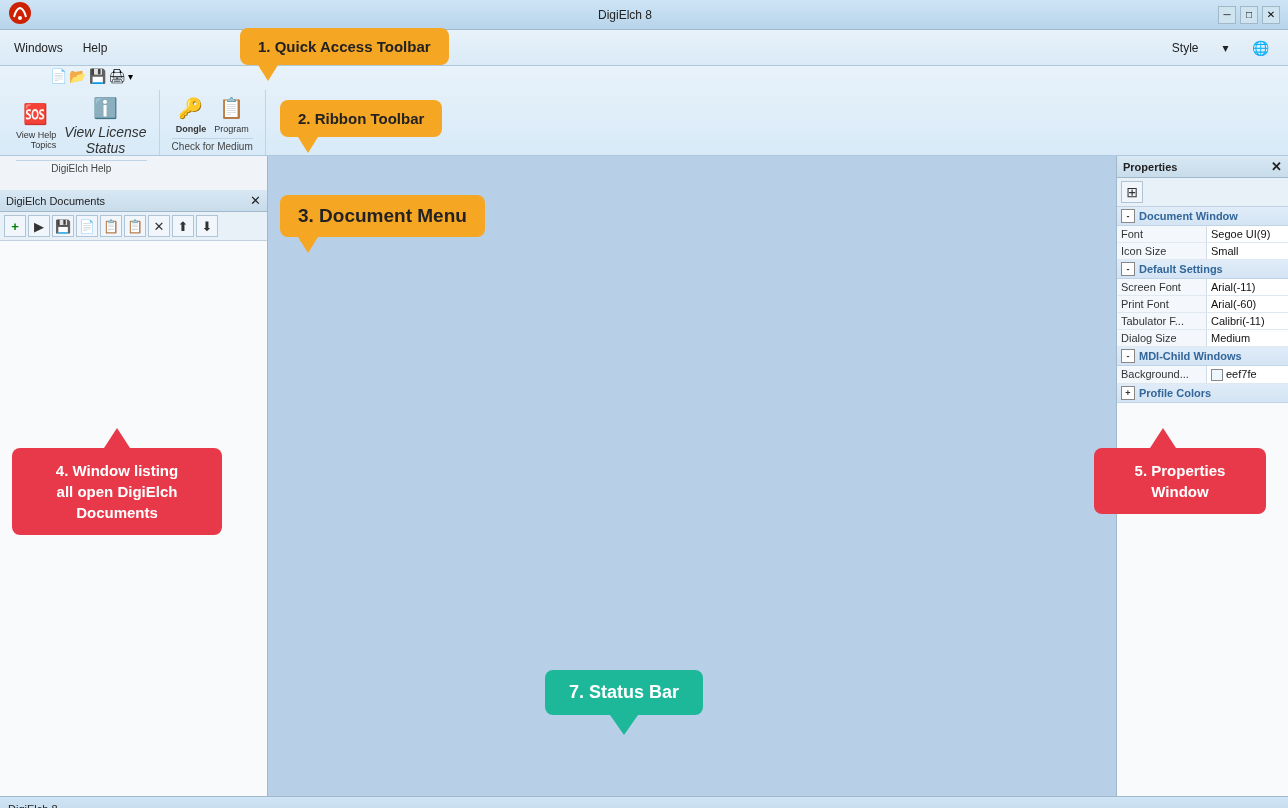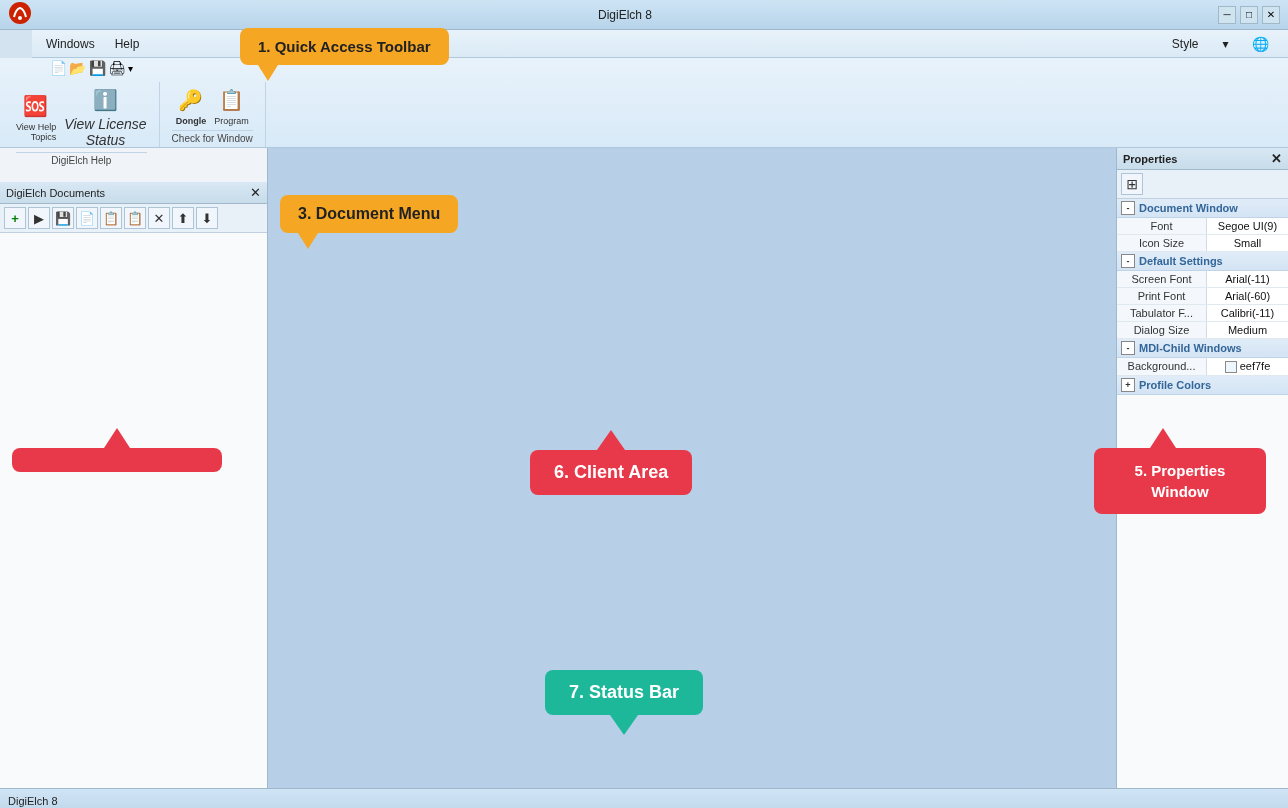--- a/index.html
+++ b/index.html
@@ -11,27 +11,26 @@
       background: linear-gradient(to bottom, #cde4f5, #b8d4ea);
       display: flex;
       align-items: center;
       justify-content: space-between;
       padding: 0 8px;
       border-bottom: 1px solid #a0b8cc;
     }
 
     
     #menu-bar {
-      height: 28px;
+      height: 36px;
       background: linear-gradient(to bottom, #e8f2fa, #daeaf6);
       display: flex;
       align-items: center;
       padding: 0 4px;
       border-bottom: 1px solid #b0c8dc;
-      margin-left: 32px;
     }
     #menu-bar span {
       padding: 2px 10px;
       font-size: 12px;
       cursor: pointer;
       color: #222;
     }
     #style-area {
       margin-left: auto;
       display: flex;
@@ -120,21 +119,20 @@
       position: relative;
     }
 
     
     #props-panel {
       width: 172px;
       background: #f0f4f8;
       border-left: 1px solid #a0b8cc;
       display: flex;
       flex-direction: column;
-      text-align: center;
     }
     #props-header {
       background: linear-gradient(to bottom, #d8e8f4, #c8dcea);
       padding: 3px 6px;
       font-size: 11px;
       font-weight: bold;
       color: #222;
       border-bottom: 1px solid #a0b8cc;
       display: flex;
       align-items: center;
@@ -257,21 +255,21 @@
       <div class="icons">
         <div class="ribbon-icon">
           <div class="ico">🔑</div>
           <div style="font-size:9px;text-align:center;font-weight:bold;">Dongle</div>
         </div>
         <div class="ribbon-icon">
           <div class="ico">📋</div>
           <div style="font-size:9px;text-align:center;">Program</div>
         </div>
       </div>
-      <div class="label">Check for Window</div>
+      <div class="label">Check for Medium</div>
     </div>
   </div>
 </div>
 
 <div id="main">
 
   <div id="doc-panel">
     <div id="doc-panel-header">
       <span>DigiElch Documents</span>
       <span style="cursor:pointer;font-size:13px;">✕</span>
@@ -370,67 +368,70 @@
   ">
     <span>1. Quick Access Toolbar</span>
     
     <div style="position:absolute;bottom:-16px;left:18px;width:0;height:0;border-left:10px solid transparent;border-right:10px solid transparent;border-top:16px solid #f5a623;"></div>
     
     <svg style="position:absolute;top:100%;left:20px;" width="80" height="30">
       <line x1="10" y1="0" x2="-70" y2="25" stroke="#f5a623" stroke-width="2"></line>
     </svg>
   </div>
 
+  <div style="
+    position:absolute; top:100px; left:280px;
+    background:#f5a623; color:#222;
+    padding:10px 18px; border-radius:8px;
+    font-size:15px; font-weight:bold;
+  ">
+    <span>2. Ribbon Toolbar</span>
+    <div style="position:absolute;bottom:-16px;left:18px;width:0;height:0;border-left:10px solid transparent;border-right:10px solid transparent;border-top:16px solid #f5a623;"></div>
+    <svg style="position:absolute;top:100%;left:20px;" width="60" height="20">
+      <line x1="8" y1="0" x2="-50" y2="15" stroke="#f5a623" stroke-width="2"></line>
+    </svg>
+  </div>
 
   <div style="
     position:absolute; top:195px; left:280px;
     background:#f5a623; color:#222;
     padding:10px 18px; border-radius:8px;
-    font-size:16px; font-weight:bold;
+    font-size:19px; font-weight:bold;
   ">
     <span>3. Document Menu</span>
     <div style="position:absolute;bottom:-16px;left:18px;width:0;height:0;border-left:10px solid transparent;border-right:10px solid transparent;border-top:16px solid #f5a623;"></div>
     <svg style="position:absolute;top:100%;left:20px;" width="60" height="25">
       <line x1="8" y1="0" x2="-40" y2="20" stroke="#f5a623" stroke-width="2"></line>
     </svg>
   </div>
 
   <div style="
     position:absolute; top:448px; left:12px;
     background:#e8394a; color:white;
     padding:12px 14px; border-radius:8px;
     font-size:15px; font-weight:bold;
     text-align:center; width:210px;
     line-height:1.4;
   ">
     <div style="position:absolute;top:-20px;left:50%;transform:translateX(-50%);width:0;height:0;border-left:13px solid transparent;border-right:13px solid transparent;border-bottom:20px solid #e8394a;"></div>
+    <span>4. Window listing<br>all open DigiElch<br>Documents</span>
   </div>
 
   <div style="
     position:absolute; top:448px; left:1094px;
     background:#e8394a; color:white;
     padding:12px 14px; border-radius:8px;
     font-size:15px; font-weight:bold;
     text-align:center; width:172px;
     line-height:1.4;
   ">
     <div style="position:absolute;top:-20px;left:40%;transform:translateX(-50%);width:0;height:0;border-left:13px solid transparent;border-right:13px solid transparent;border-bottom:20px solid #e8394a;"></div>
     <span>5. Properties<br>Window</span>
   </div>
 
-  <div style="
-    position:absolute; top:450px; left:530px;
-    background:#e8394a; color:white;
-    padding:12px 24px; border-radius:8px;
-    font-size:18px; font-weight:bold;
-    text-align:center;
-  ">
-    <div style="position:absolute;top:-20px;left:50%;transform:translateX(-50%);width:0;height:0;border-left:14px solid transparent;border-right:14px solid transparent;border-bottom:20px solid #e8394a;"></div>
-    <span>6. Client Area</span>
-  </div>
 
   <div style="
     position:absolute; top:670px; left:545px;
     background:#1db89a; color:white;
     padding:12px 24px; border-radius:8px;
     font-size:18px; font-weight:bold;
     text-align:right;
   ">
     <div style="position:absolute;bottom:-20px;left:50%;transform:translateX(-50%);width:0;height:0;border-left:14px solid transparent;border-right:14px solid transparent;border-top:20px solid #1db89a;"></div>
     <span>7. Status Bar</span>

